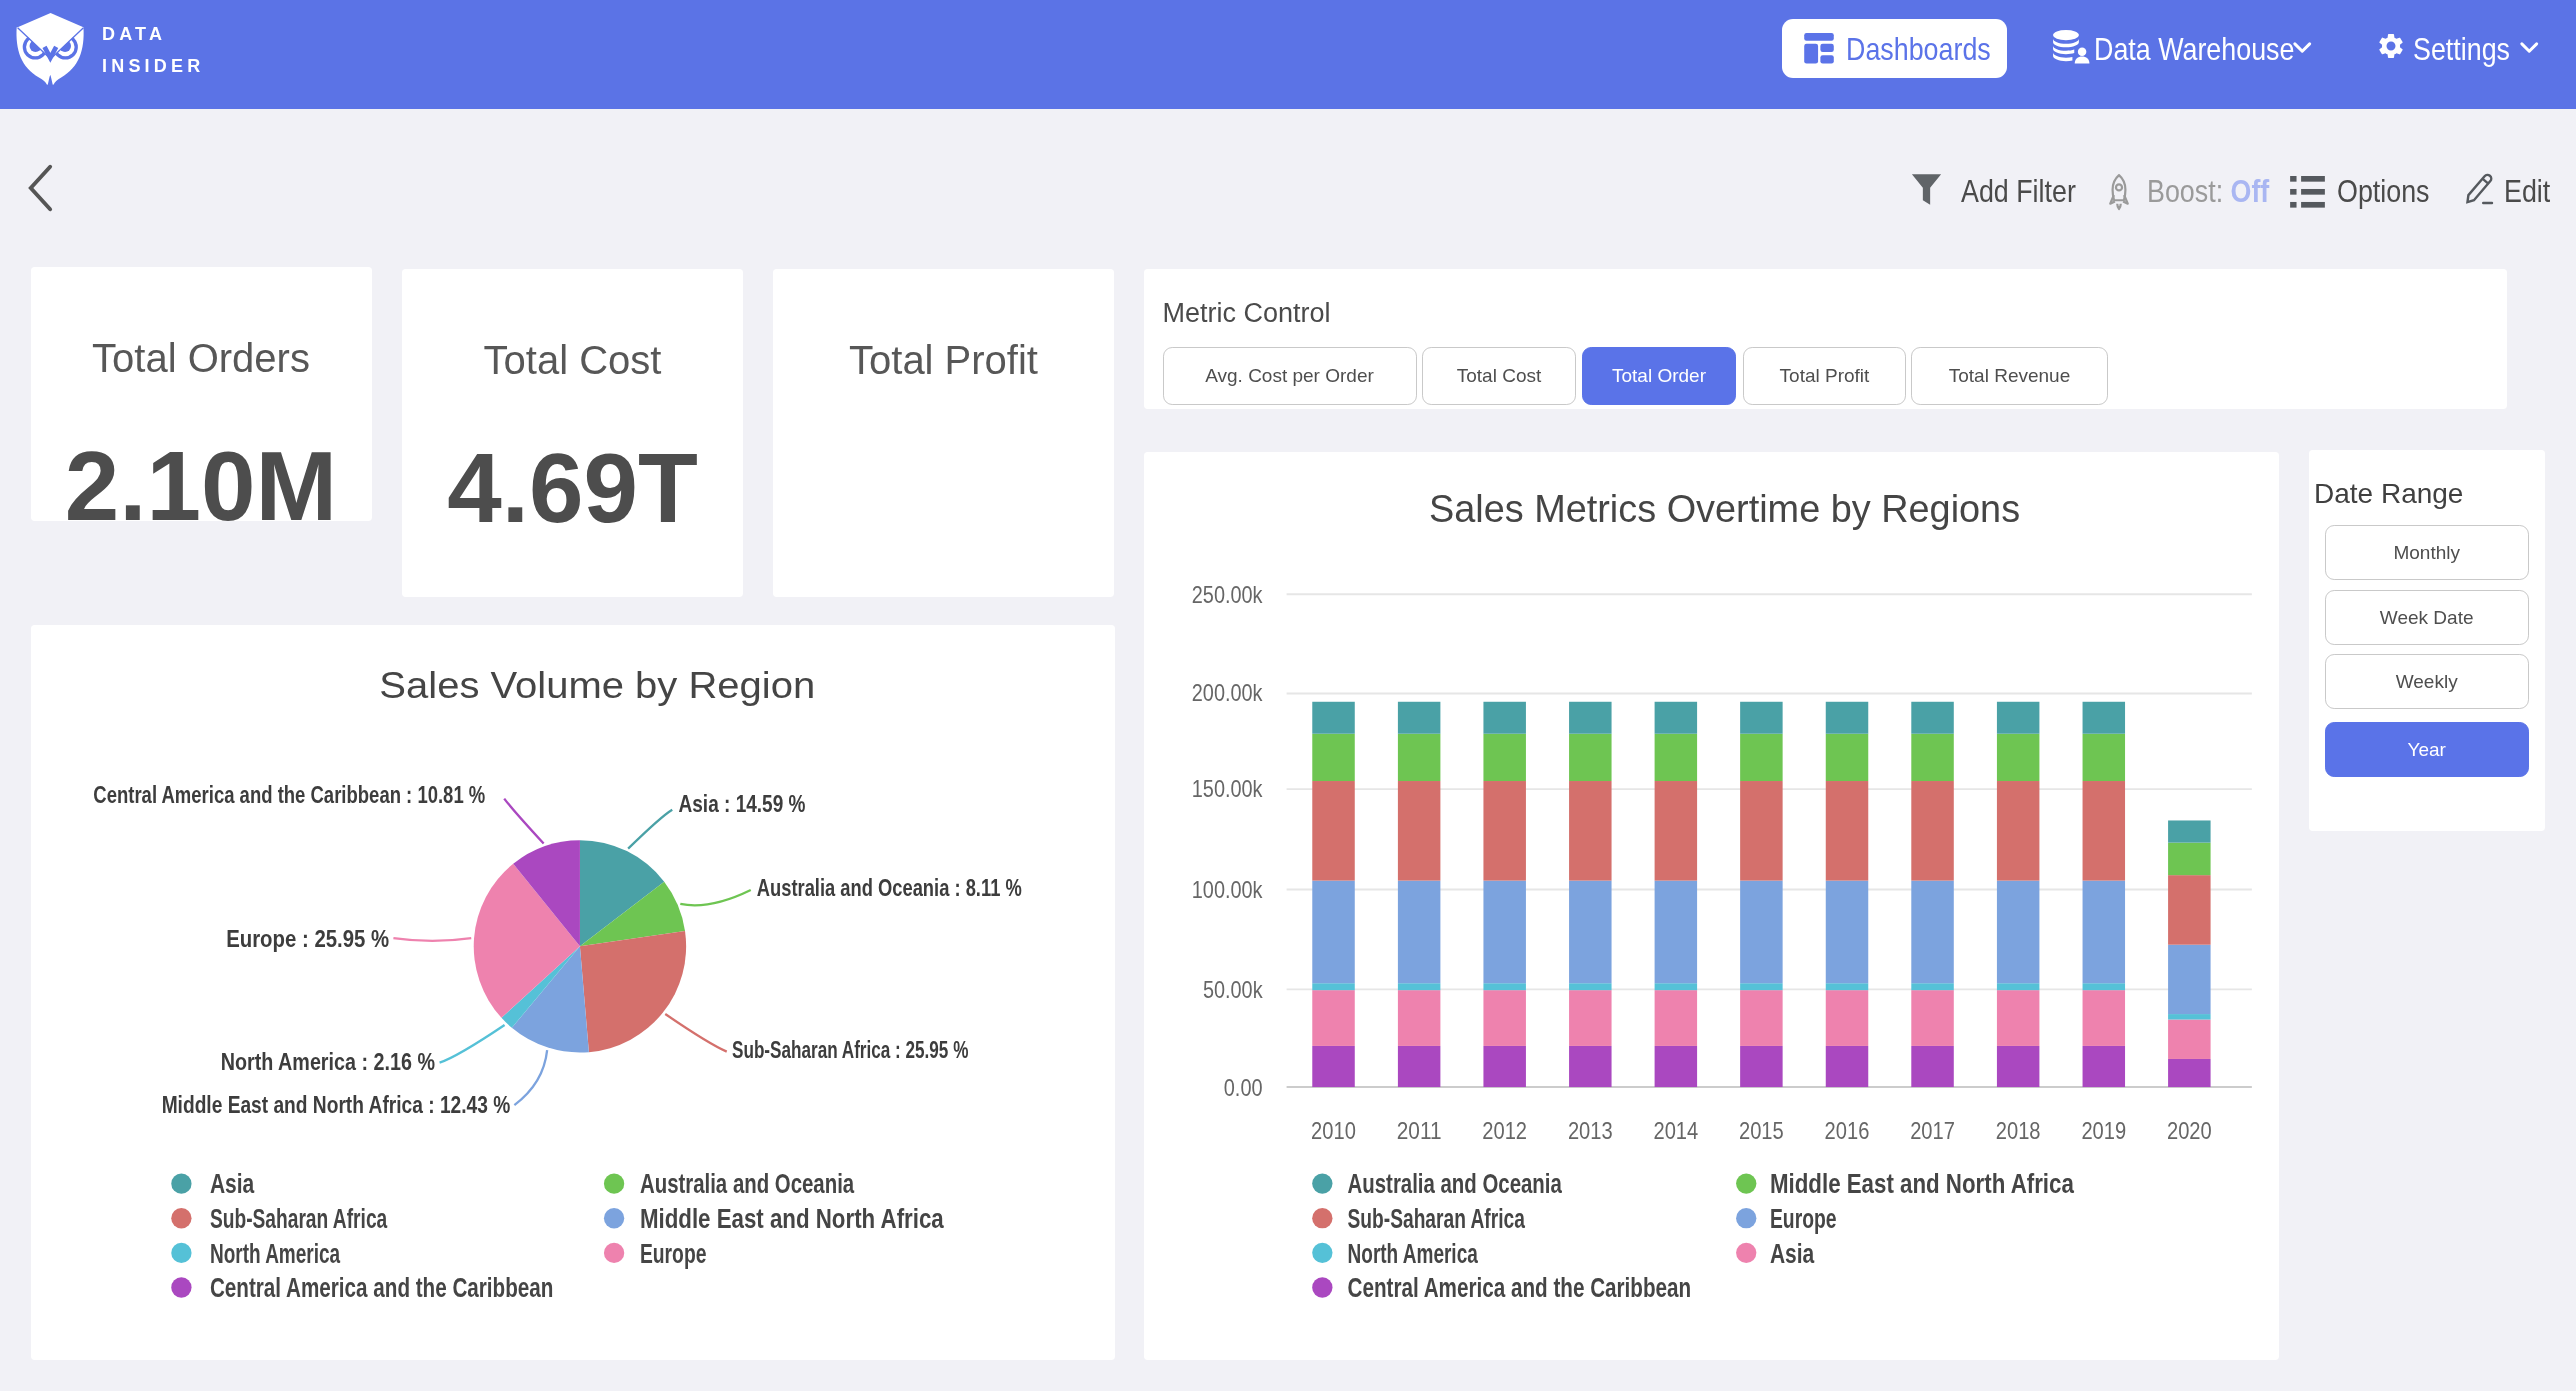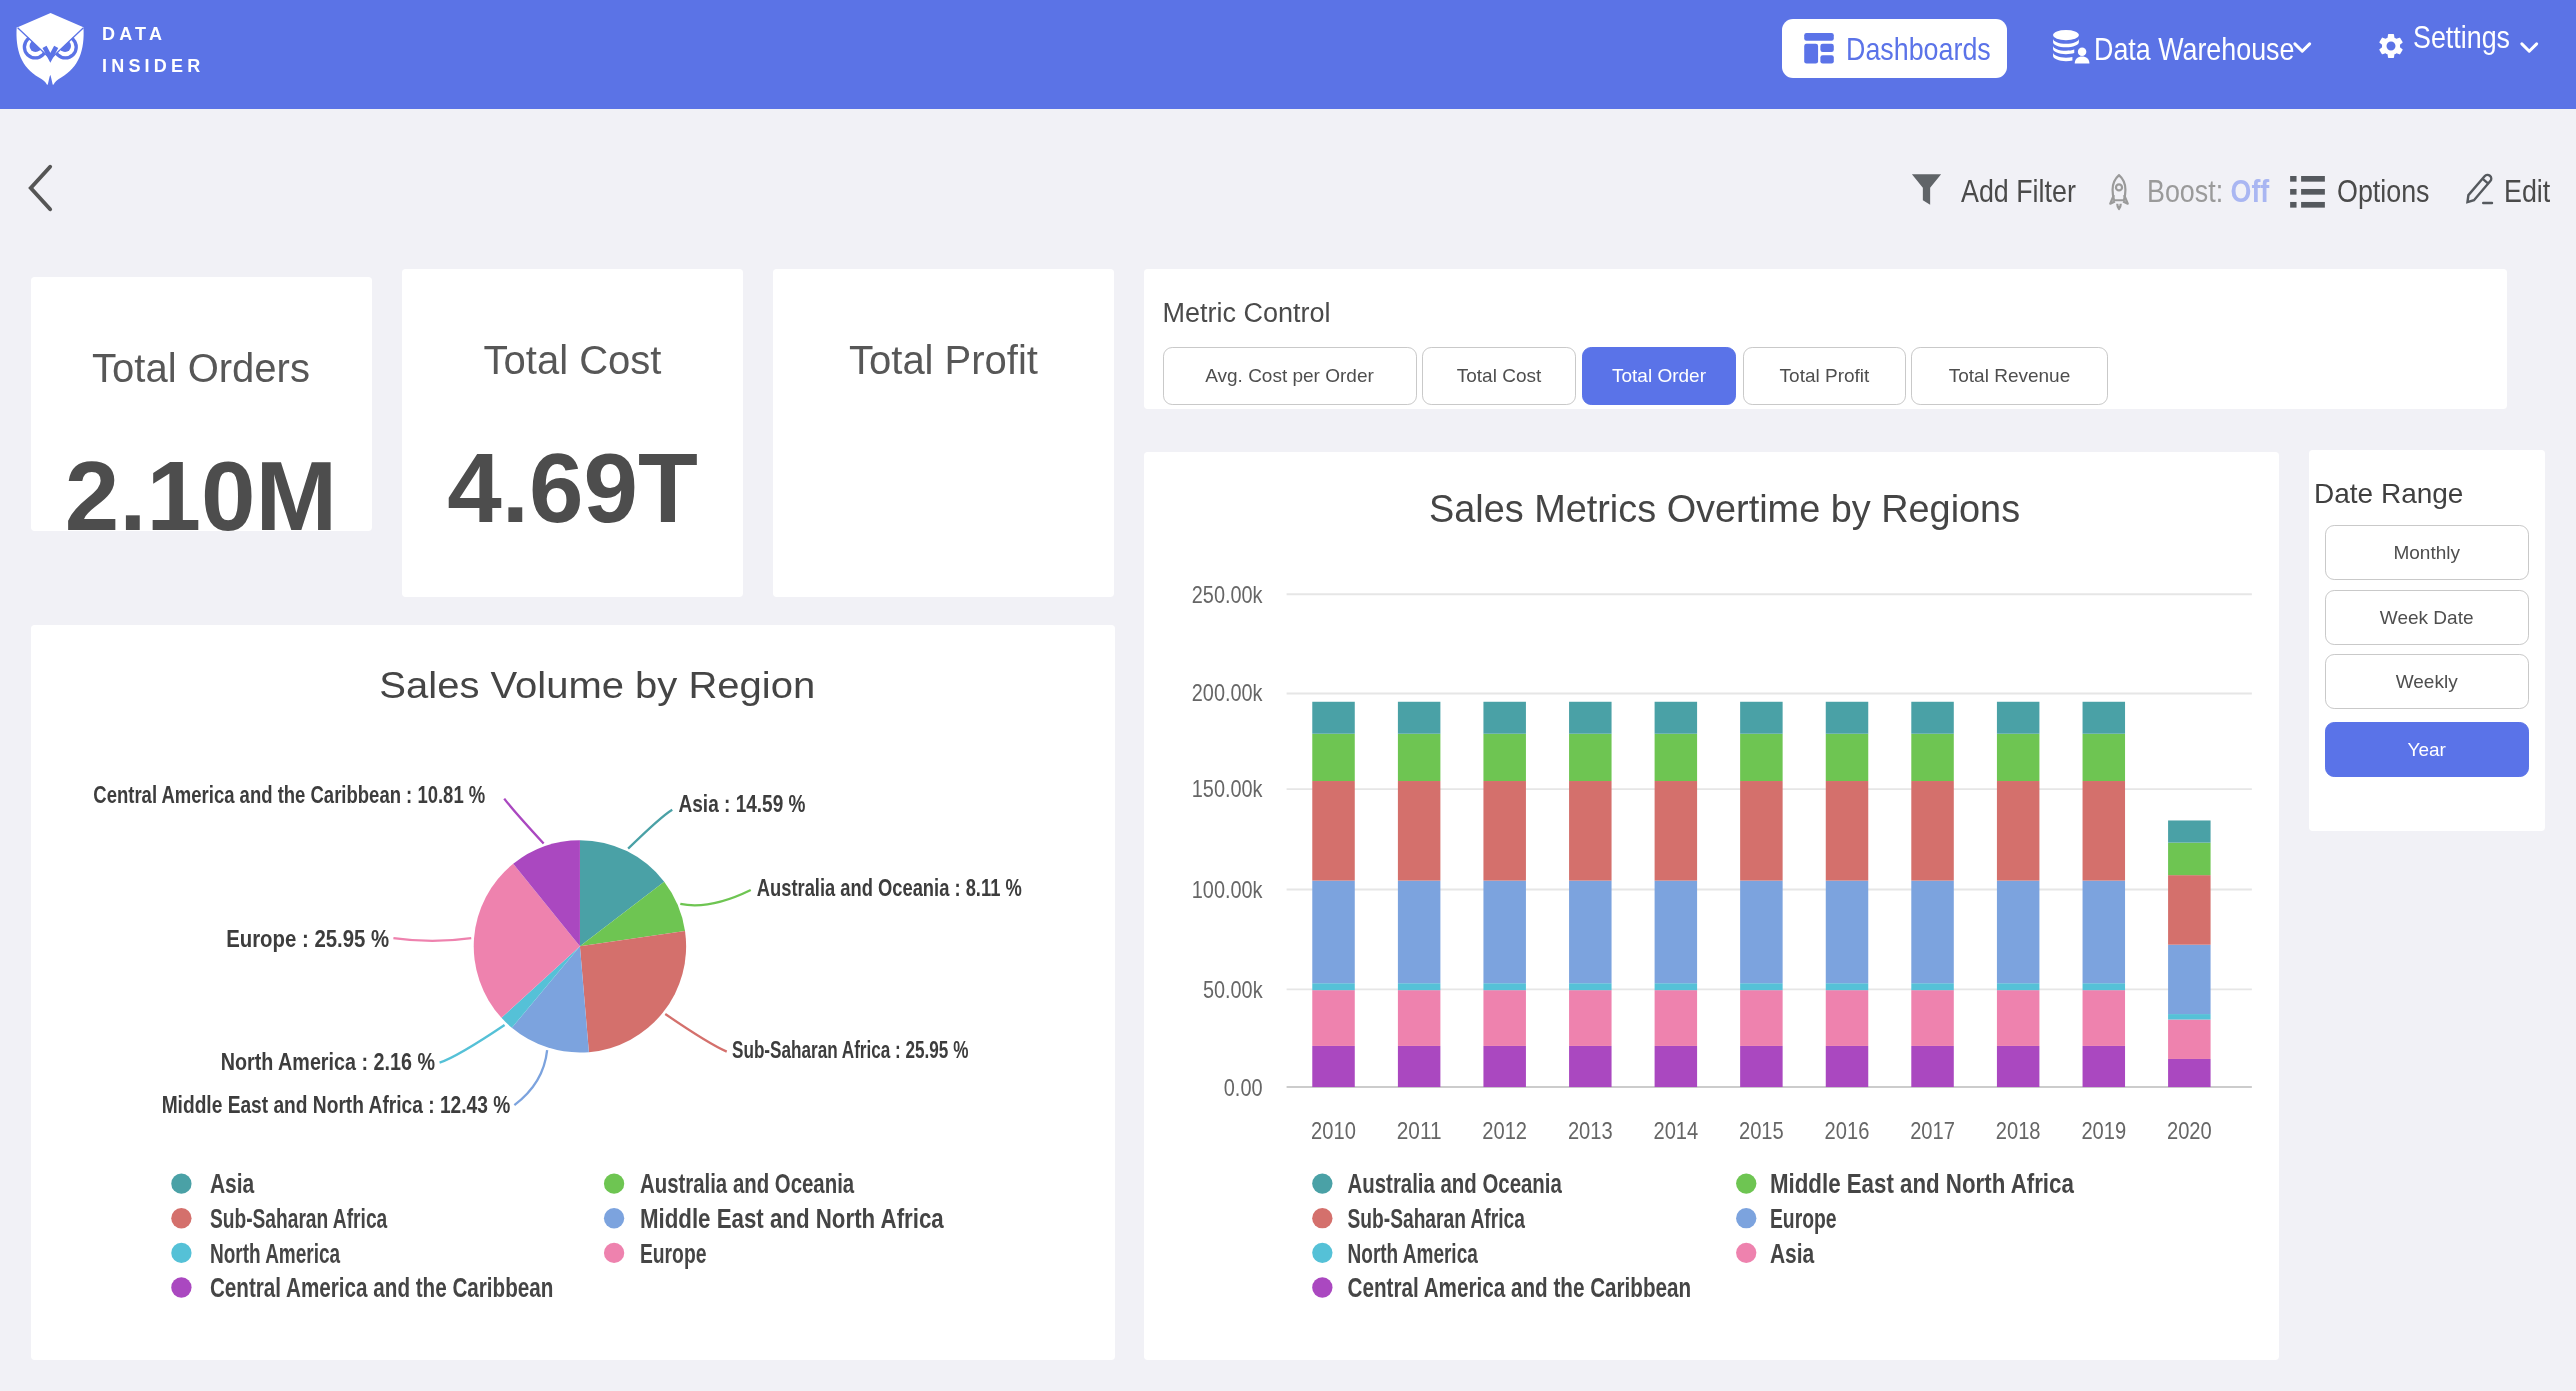--- a/index.html
+++ b/index.html
@@ -51,21 +51,21 @@
   </g>
 </svg>
 <div class="abs" style="left:2094px;top:32px;color:#fff;font-size:30.5px"><span class="sqz">Data Warehouse</span></div>
 <svg class="abs" style="left:2293px;top:42px" width="18.5" height="12" viewBox="0 0 20 13">
       <path d="M2,2 L10,10 L18,2" stroke="#fff" stroke-width="3.2" fill="none" stroke-linecap="round" stroke-linejoin="round"></path>
     </svg>
 
 <svg class="abs" style="left:2376px;top:31px" width="30" height="30" viewBox="0 0 24 24">
   <path fill="#fff" d="M19.14,12.94c0.04-0.3,0.06-0.61,0.06-0.94c0-0.32-0.02-0.64-0.07-0.94l2.03-1.58c0.18-0.14,0.23-0.41,0.12-0.61 l-1.92-3.32c-0.12-0.22-0.37-0.29-0.59-0.22l-2.39,0.96c-0.5-0.38-1.03-0.7-1.62-0.94L14.4,2.81c-0.04-0.24-0.24-0.41-0.48-0.41 h-3.84c-0.24,0-0.43,0.17-0.47,0.41L9.25,5.35C8.66,5.59,8.12,5.92,7.63,6.29L5.24,5.33c-0.22-0.08-0.47,0-0.59,0.22L2.74,8.87 C2.62,9.08,2.66,9.34,2.86,9.48l2.03,1.58C4.84,11.36,4.8,11.69,4.8,12s0.02,0.64,0.07,0.94l-2.03,1.58 c-0.18,0.14-0.23,0.41-0.12,0.61l1.92,3.32c0.12,0.22,0.37,0.29,0.59,0.22l2.39-0.96c0.5,0.38,1.03,0.7,1.62,0.94l0.36,2.54 c0.05,0.24,0.24,0.41,0.48,0.41h3.84c0.24,0,0.44-0.17,0.47-0.41l0.36-2.54c0.59-0.24,1.13-0.56,1.62-0.94l2.39,0.96 c0.22,0.08,0.47,0,0.59-0.22l1.92-3.32c0.12-0.22,0.07-0.47-0.12-0.61L19.14,12.94z M12,15.6c-1.98,0-3.6-1.62-3.6-3.6 s1.62-3.6,3.6-3.6s3.6,1.62,3.6,3.6S13.98,15.6,12,15.6z"></path>
 </svg>
-<div class="abs" style="left:2413px;top:20px;color:#fff;font-size:30.5px"><span class="sqz">Settings</span></div>
+<div class="abs" style="left:2413px;top:32px;color:#fff;font-size:30.5px"><span class="sqz">Settings</span></div>
 <svg class="abs" style="left:2520px;top:42px" width="18.5" height="12" viewBox="0 0 20 13">
       <path d="M2,2 L10,10 L18,2" stroke="#fff" stroke-width="3.2" fill="none" stroke-linecap="round" stroke-linejoin="round"></path>
     </svg>
 
 <svg class="abs" style="left:26px;top:164px" width="28" height="48" viewBox="0 0 30 52">
   <path d="M26,3 L5,26 L26,49" stroke="#555" stroke-width="4.2" fill="none" stroke-linecap="round"></path>
 </svg>
 
 <svg class="abs" style="left:1911px;top:174px" width="31" height="35" viewBox="0 0 34 38">
   <path d="M1,0 H33 L21,15 V33.5 L13,28.5 V15 Z" fill="#606468"></path>
@@ -97,21 +97,21 @@
 
 <svg class="abs" style="left:2461px;top:172px" width="37" height="37" viewBox="0 0 40 40">
   <g fill="none" stroke="#55595e" stroke-width="2.6">
     <path d="M8,25 L25.5,4.5 C27,2.8 29.5,2.6 31.2,4 C33,5.5 33.2,8 31.7,9.8 L14,30.5 L7,32.5 Z"></path>
     <path d="M23.5,7.5 L29.5,12.5"></path>
     <path d="M24,33.5 L33.5,33.5" stroke-linecap="round"></path>
   </g>
 </svg>
 <div class="tool" style="left:2504px;top:174px">Edit</div>
 
-<div class="card" style="left:30.5px;top:277px;width:341px;height:254px">
+<div class="card" style="left:30.5px;top:267px;width:341px;height:254px">
   <div class="kpi-t" style="top:71px">Total Orders</div>
   <div class="kpi-v" style="top:170px">2.10M</div>
 </div>
 <div class="card" style="left:402px;top:269px;width:341px;height:328px">
   <div class="kpi-t" style="top:71px">Total Cost</div>
   <div class="kpi-v" style="top:170px">4.69T</div>
 </div>
 <div class="card" style="left:773px;top:269px;width:341px;height:328px">
   <div class="kpi-t" style="top:71px">Total Profit</div>
 </div>

